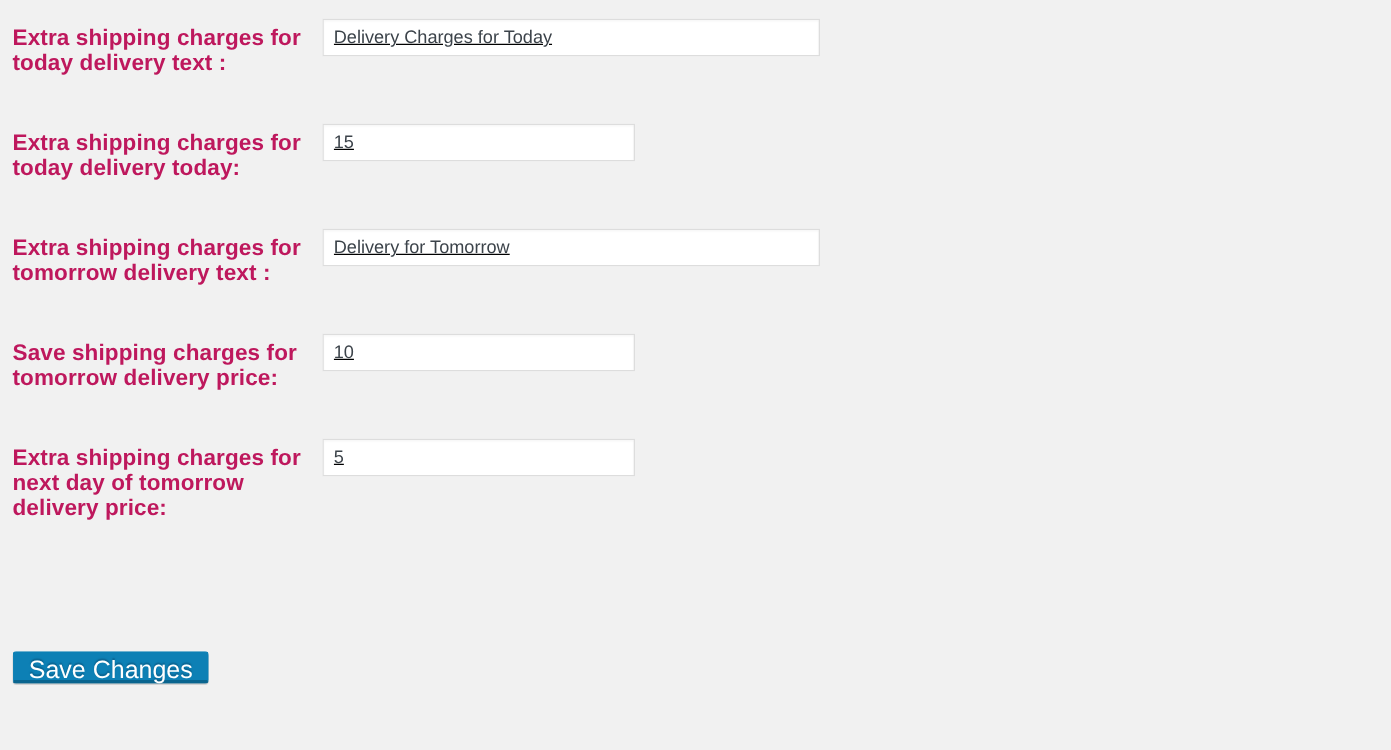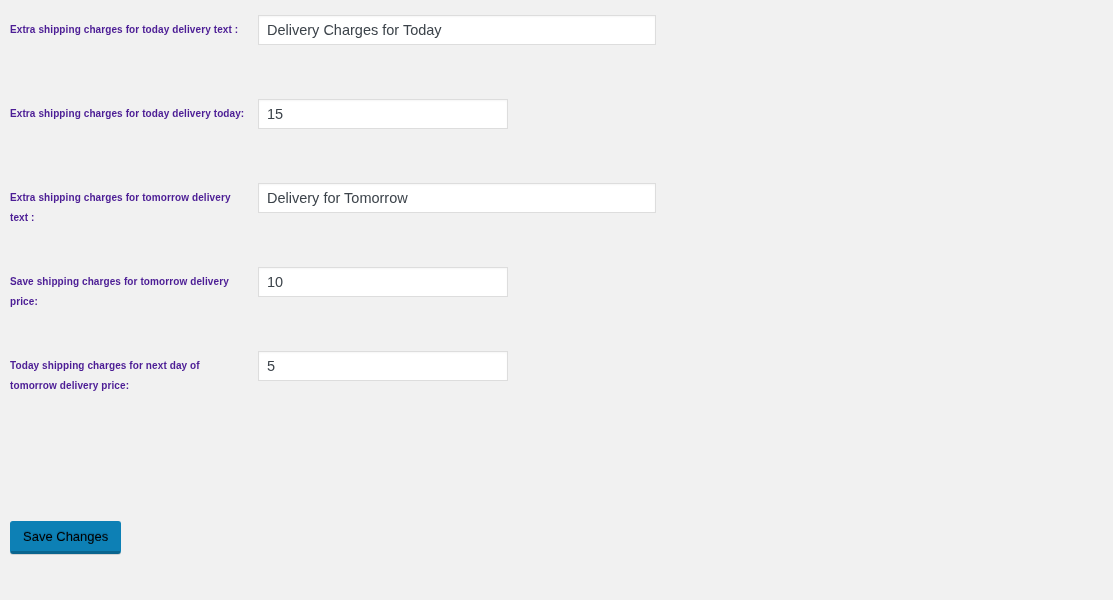--- a/index.html
+++ b/index.html
@@ -36,32 +36,33 @@
 
   .label-cell {
     width: 258px;
     padding: 0 10px 0 10px;
     vertical-align: top;
     box-sizing: border-box;
   }
 
   .field-label {
     display: block;
-    font-size: 10px;
+    font-size: 18px;
     font-weight: bold;
-    color: #4c1d95;
+    color: #be185d;
     line-height: 20px;
     letter-spacing: 0.1px;
     padding-top: 6px;
     max-width: 240px;
   }
 
   .input-cell {
     vertical-align: top;
     padding: 0;
+    text-decoration: underline;
   }
 
   .text-input {
     box-sizing: border-box;
     height: 30px;
     padding: 3px 8px;
     border: 1px solid #ddd;
     background: #fff;
     color: #3c434a;
     font-family: "Liberation Sans", sans-serif;
@@ -85,30 +86,30 @@
 
   .submit-area {
     position: absolute;
     left: 10px;
     top: 521px;
   }
 
   .button-primary {
     display: inline-block;
     box-sizing: border-box;
-    height: 33px;
+    height: 26px;
     padding: 0 12px;
     background: #0d80b5;
     border: 1px solid #0d80b5;
     border-bottom-color: #0a658f;
     border-bottom-width: 3px;
     border-radius: 3px;
-    color: #000000;
+    color: #ffffff;
     font-family: "Liberation Sans", sans-serif;
-    font-size: 13px;
+    font-size: 20px;
     line-height: 28px;
     font-weight: normal;
     text-align: center;
     cursor: pointer;
     text-shadow: 0 -1px 1px rgba(10,80,120,0.6);
     box-shadow: 0 1px 0 rgba(0,0,0,0.12);
   }
 </style>
 </head>
 <body>
@@ -150,21 +151,21 @@
           <label class="field-label">Save shipping charges for tomorrow delivery price:</label>
         </td>
         <td class="input-cell">
           <input class="text-input narrow" type="text" value="10" style="">
         </td>
       </tr>
 
 
       <tr class="form-row">
         <td class="label-cell">
-          <label class="field-label">Today shipping charges for next day of tomorrow delivery price:</label>
+          <label class="field-label">Extra shipping charges for next day of tomorrow delivery price:</label>
         </td>
         <td class="input-cell">
           <input class="text-input narrow" type="text" value="5" style="">
         </td>
       </tr>
 
     </tbody>
   </table>
 
   <div class="submit-area">

